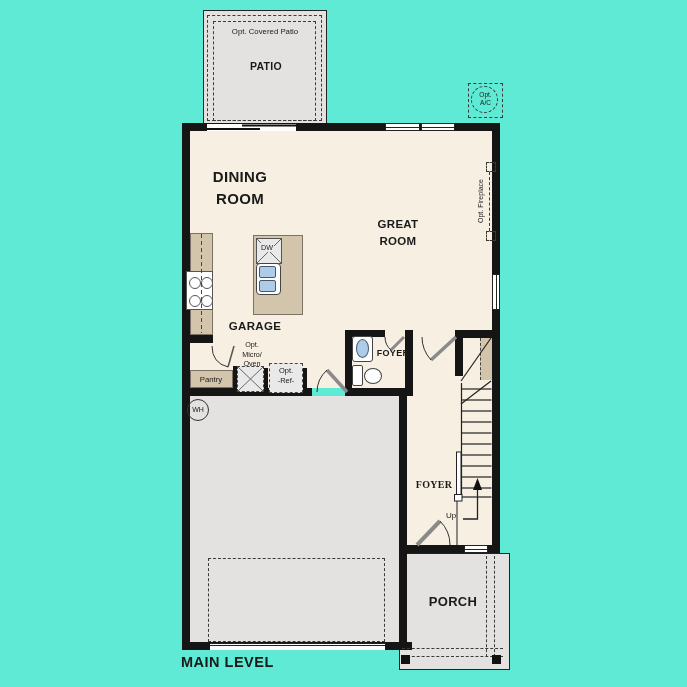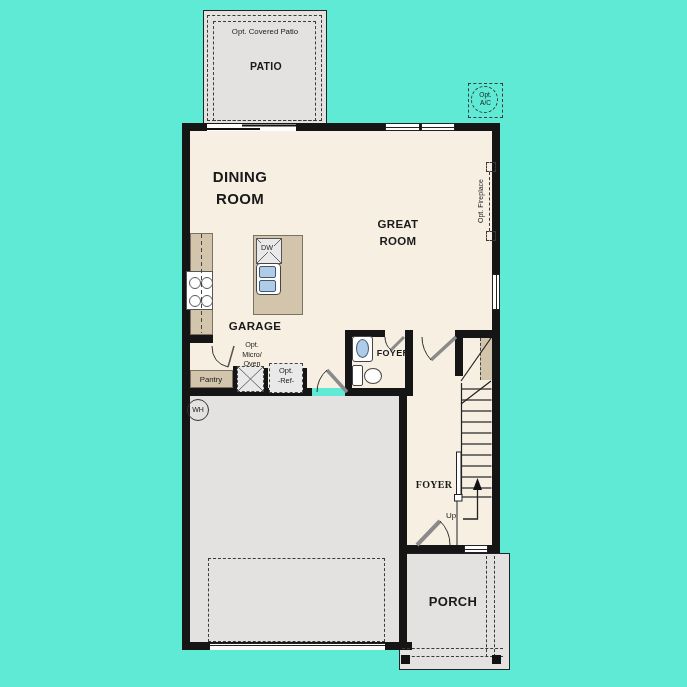--- a/index.html
+++ b/index.html
@@ -191,14 +191,15 @@
   <div class="abs lbl" style="left:229px;top:340px;width:46px;font-size:7.2px;line-height:1.35;">Opt.
 Micro/
 Oven</div>
   <div class="abs lbl" style="left:189px;top:375px;width:44px;font-size:7.8px;">Pantry</div>
   <div class="abs lbl" style="left:270px;top:366px;width:32px;font-size:7.5px;line-height:1.3;">Opt.
 -Ref-</div>
   <div class="abs lbl b" style="left:374px;top:348px;width:38px;font-size:9px;">FOYER</div>
   <div class="abs lbl b" style="left:404px;top:478px;width:60px;font-size:10px;font-family:Liberation Serif, serif;">FOYER</div>
   <div class="abs lbl" style="left:440px;top:511px;width:22px;font-size:8px;">Up</div>
   <div class="abs lbl b" style="left:423px;top:594px;width:60px;font-size:13px;">PORCH</div>
+  <div class="abs lbl b" style="left:181px;top:653px;width:160px;font-size:14.5px;text-align:left;letter-spacing:.5px;">MAIN LEVEL</div>
 
 </div>
 
 </body></html>

